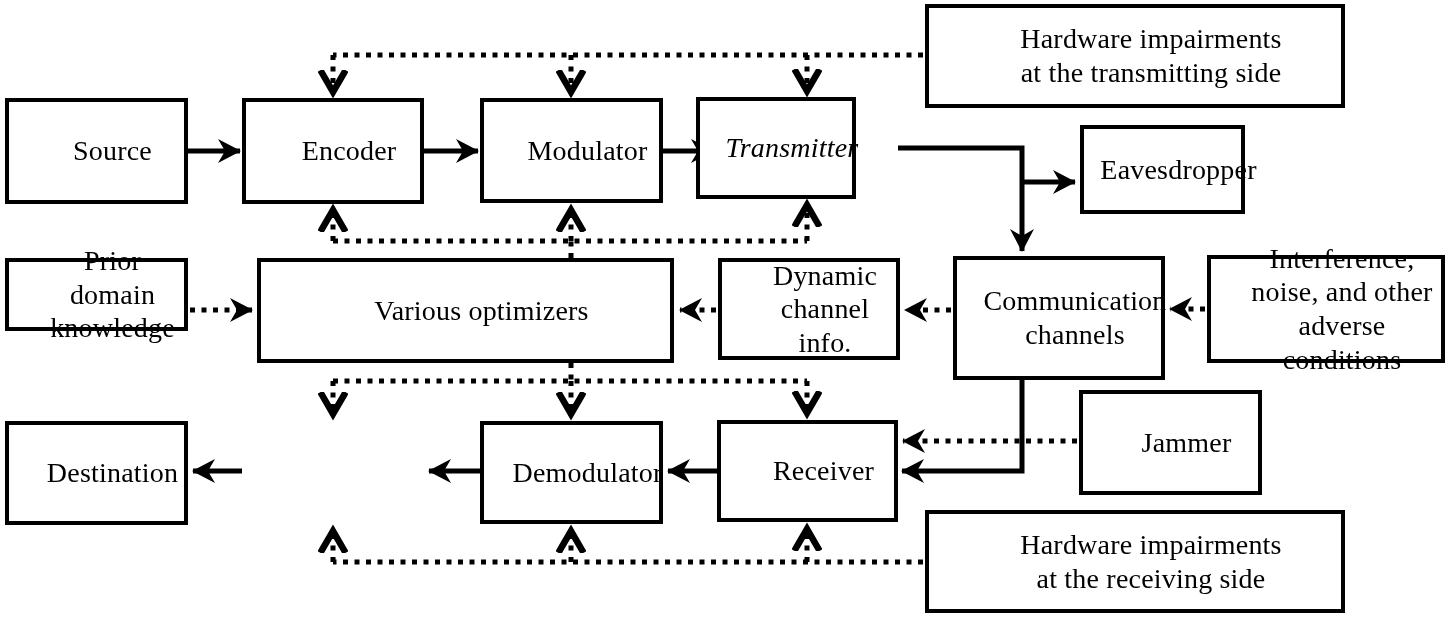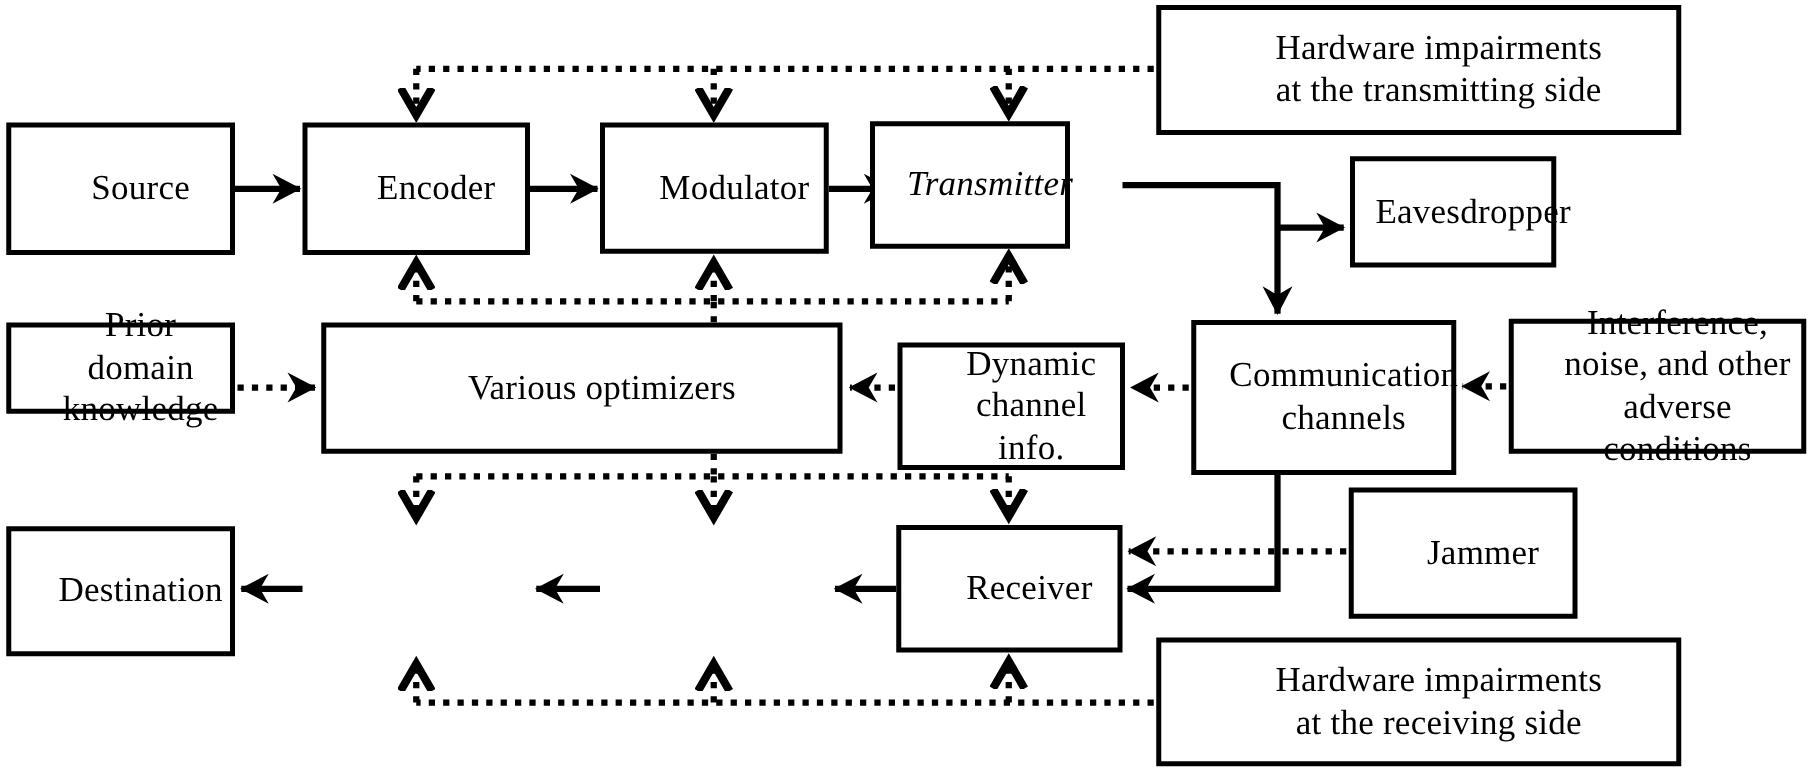--- a/index.html
+++ b/index.html
@@ -122,37 +122,40 @@
     <span class="lbl">Eavesdropper</span>
   </div>
 
   <div class="node" style="left:5px; top:258px; width:183px; height:73px;">
     <span class="lbl">Prior domain
 knowledge</span>
   </div>
   <div class="node" style="left:257px; top:258px; width:417px; height:105px;justify-content:center;">
     <span class="lbl">Various optimizers</span>
   </div>
-  <div class="node" style="left:718px; top:258px; width:182px; height:102px;margin-top:16px;">
+  <div class="node" style="left:718px; top:258px; width:182px; height:102px;">
     <span class="lbl">Dynamic
 channel info.</span>
   </div>
   <div class="node" style="left:953px; top:256px; width:212px; height:124px;">
     <span class="lbl">Communication
 channels</span>
   </div>
   <div class="node" style="left:1207px; top:255px; width:238px; height:108px;">
     <span class="lbl">Interference,
 noise, and other
 adverse conditions</span>
   </div>
 
   <div class="node" style="left:5px; top:421px; width:183px; height:104px;">
     <span class="lbl">Destination</span>
   </div>
+  <div class="node" style="left:480px; top:421px; width:183px; height:103px;">
+    <span class="lbl">Demodulator</span>
+  </div>
   <div class="node" style="left:717px; top:420px; width:181px; height:102px;">
     <span class="lbl">Receiver</span>
   </div>
   <div class="node" style="left:1079px; top:390px; width:183px; height:105px;">
     <span class="lbl">Jammer</span>
   </div>
   <div class="node" style="left:925px; top:510px; width:420px; height:103px;">
     <span class="lbl">Hardware impairments
 at the receiving side</span>
   </div>

